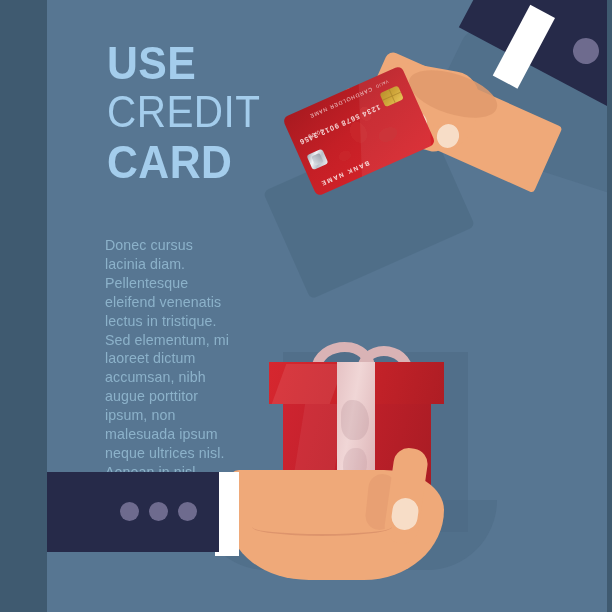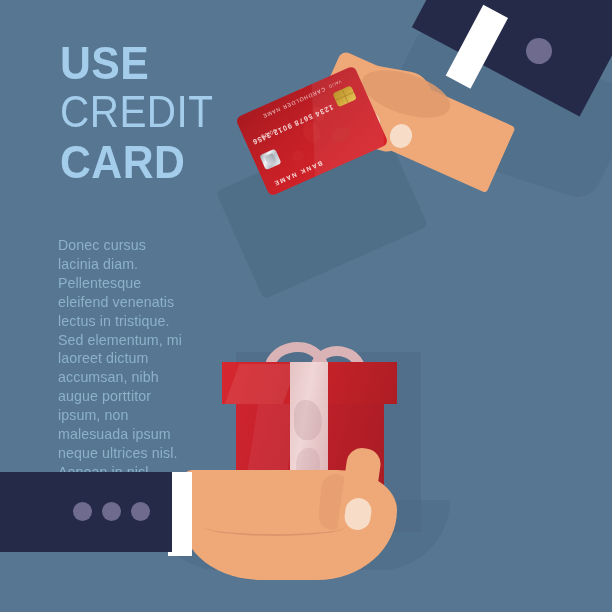--- a/index.html
+++ b/index.html
@@ -1,19 +1,20 @@
 <!DOCTYPE html>
 <html><head>
 <meta charset="utf-8">
 <style>
   html,body{margin:0;padding:0;background:#3f5a70;}
   .stage{
-    position:relative;width:612px;height:612px;overflow:hidden;
+    position:relative;width:560px;height:612px;overflow:hidden;
     background:#577692;
     font-family:"Liberation Sans", sans-serif;
+    margin-left:47px;
   }
 
   
   .headline{position:absolute;left:60px;top:42px;width:240px;}
   .h-line{
     display:block;line-height:0.92;letter-spacing:0.5px;
     font-family:"Liberation Sans", sans-serif;
   }
   .h-use{font-size:46px;font-weight:bold;color:#a4cdec;transform:scaleX(0.93);transform-origin:left;}
   .h-credit{font-size:44px;font-weight:300;color:#a4cdec;transform:scaleX(0.92);transform-origin:left;margin-top:8px;}

